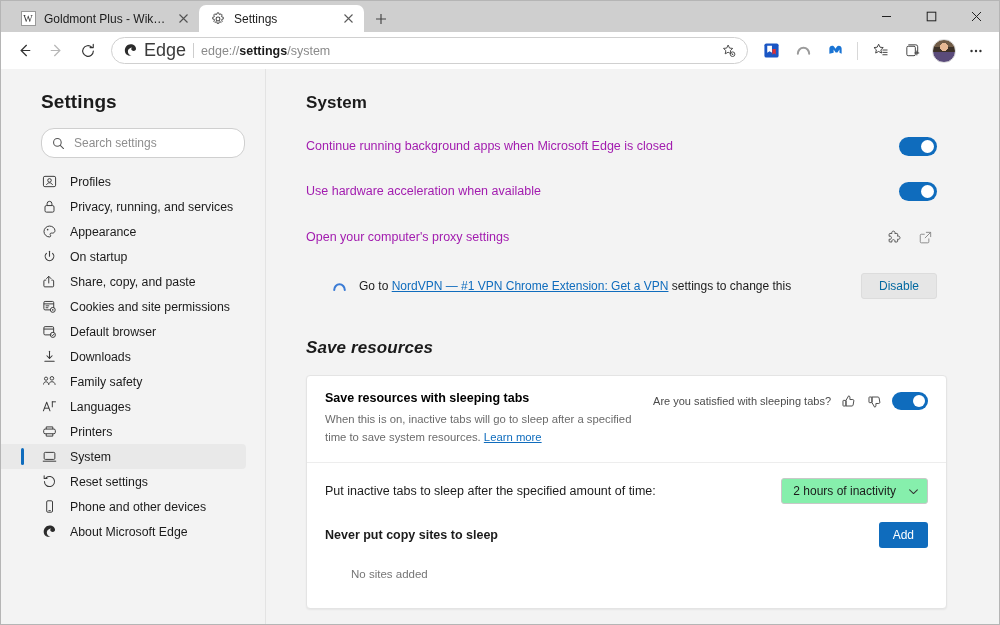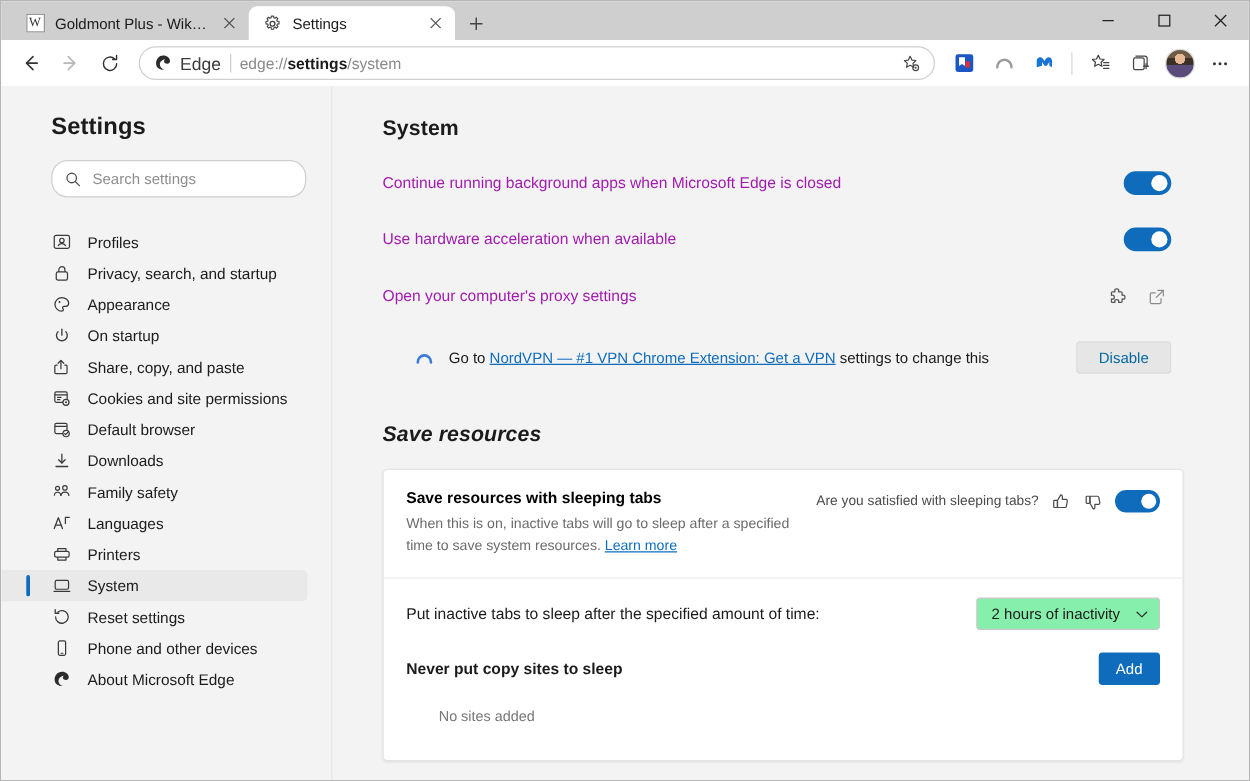--- a/index.html
+++ b/index.html
@@ -50,21 +50,21 @@
   }
   .tb-btn { width: 30px; height: 30px; border-radius: 4px; display: flex;
             align-items: center; justify-content: center; flex: 0 0 30px; }
   .tb-btn.disabled { opacity: .35; }
   .omnibox {
     flex: 1; height: 27px; background: #ffffff; border: 1px solid #d0d0d0;
     border-radius: 14px; display: flex; align-items: center; gap: 7px;
     padding: 0 6px 0 11px; margin: 0 6px; min-width: 0;
   }
   .edge-chip { display: flex; align-items: center; gap: 6px; flex: 0 0 auto; }
-  .edge-chip-label { font-size: 14px; color: #3b3b3b; }
+  .edge-chip-label { font-size: 18px; color: #3b3b3b; }
   .omni-sep { width: 1px; height: 15px; background: #cdcdcd; flex: 0 0 1px; }
   .url { font-size: 12.5px; color: #8a8a8a; white-space: nowrap;
          overflow: hidden; flex: 1; }
   .url b { color: #1b1b1b; font-weight: 600; }
   .omni-fav { width: 24px; height: 24px; display: flex; align-items: center;
               justify-content: center; flex: 0 0 24px; margin-left: auto; }
   .tb-divider { width: 1px; height: 18px; background: #d8d8d8; margin: 0 5px;
                 flex: 0 0 1px; }
   .avatar {
     width: 24px; height: 24px; border-radius: 50%; flex: 0 0 24px;
@@ -83,21 +83,21 @@
     font-size: 19px; font-weight: 600; color: #1b1b1b;
     padding: 0 0 15px 40px; letter-spacing: .1px;
   }
   .search-wrap { padding: 0 20px 0 40px; }
   .searchbox {
     height: 30px; background: #ffffff; border: 1px solid #cfcfcf;
     border-radius: 13px; display: flex; align-items: center; gap: 9px;
     padding: 0 10px;
   }
   .search-ph { font-size: 12px; color: #8e8e8e; }
-  .navlist { margin-top: 23px; }
+  .navlist { margin-top: 11px; }
   .navitem {
     height: 25px; display: flex; align-items: center; gap: 13px;
     padding-left: 40px; position: relative; color: #1b1b1b; font-size: 12.3px;
     margin: 0 19px 0 0; border-radius: 0 4px 4px 0;
   }
   .navitem .ico { width: 16px; height: 16px; flex: 0 0 16px;
                   display: flex; align-items: center; justify-content: center; }
   .navitem.selected { background: #e9e9e9; }
   .navitem.selected::before {
     content: ""; position: absolute; left: 20px; top: 4px;
@@ -360,21 +360,21 @@
           <span>Profiles</span>
         </div>
 
         <div class="navitem">
           <span class="ico">
             <svg width="15" height="15" viewBox="0 0 16 16">
               <rect x="3.2" y="7" width="9.6" height="7" rx="1.5" fill="none" stroke="#3a3a3a" stroke-width="1.05"></rect>
               <path d="M5.4 7V5.1a2.6 2.6 0 0 1 5.2 0V7" fill="none" stroke="#3a3a3a" stroke-width="1.05"></path>
             </svg>
           </span>
-          <span>Privacy, search, and startup</span>
+          <span>Privacy, running, and services</span>
         </div>
 
         <div class="navitem">
           <span class="ico">
             <svg width="15" height="15" viewBox="0 0 16 16">
               <path d="M8 2.2c3.3 0 5.8 2.2 5.8 4.9 0 1.7-1.3 2.6-2.6 2.6h-1.3c-.8 0-1.3.5-1.3 1.2 0 .4.2.6.4.9.2.3.3.5.3.8 0 .7-.6 1.2-1.4 1.2-3.2 0-5.8-2.7-5.8-5.8S4.8 2.2 8 2.2z" fill="none" stroke="#3a3a3a" stroke-width="1.05"></path>
               <circle cx="6" cy="6" r=".85" fill="#3a3a3a"></circle>
             </svg>
           </span>
           <span>Appearance</span>

